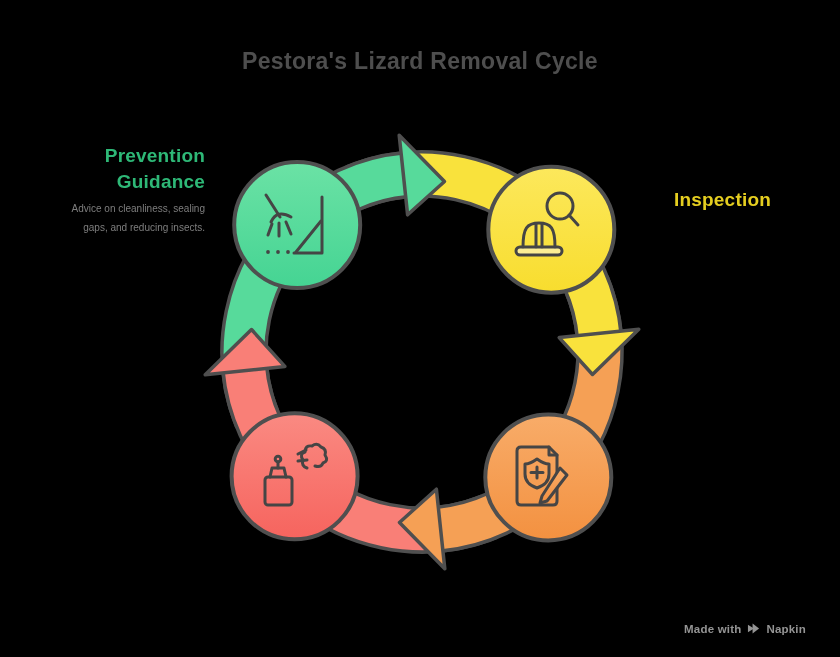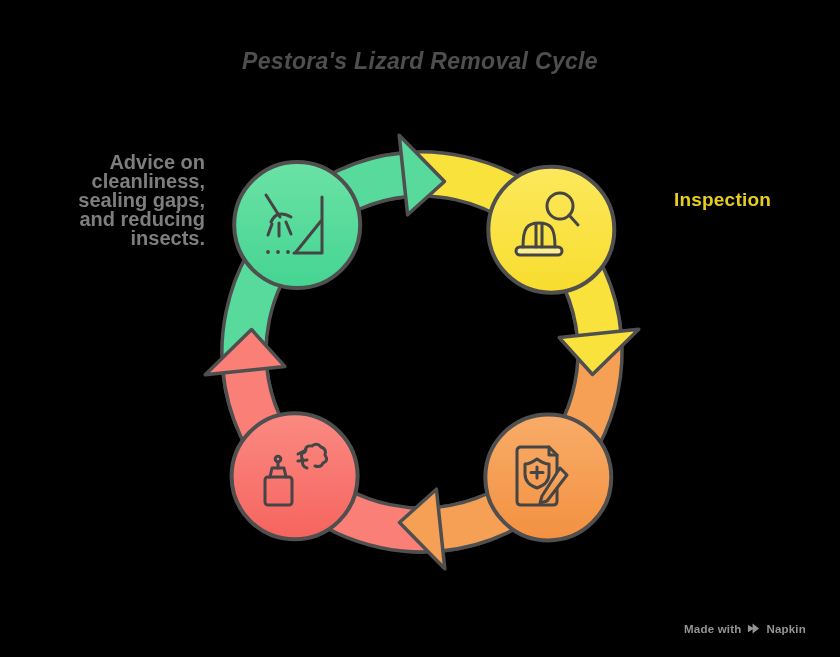--- a/index.html
+++ b/index.html
@@ -3,21 +3,21 @@
 <meta charset="utf-8">
 <style>
   html,body{margin:0;padding:0;}
   body{font-family:"Liberation Sans", sans-serif;}
   #canvas{position:relative;width:840px;height:657px;overflow:hidden;}
   #cycle-svg{position:absolute;left:0;top:0;}
   .title{position:absolute;top:48px;left:0;width:840px;text-align:center;
          font-size:23px;font-weight:700;letter-spacing:.3px;}
   .stage{position:absolute;}
   .stage h2{margin:0;font-size:19px;font-weight:700;line-height:26px;letter-spacing:.2px;}
-  .stage p{margin:10px 0 0;font-size:20px;line-height:19px;font-weight:700;}
+  .stage p{margin:4px 0 0;font-size:10px;line-height:19px;font-weight:400;}
   #st-prevention{left:25px;top:143px;width:180px;text-align:right;}
   #st-prevention p{width:160px;margin-left:auto;}
   #st-inspection{left:674px;top:187px;width:195px;text-align:left;}
   #st-inspection p{width:172px;margin-top:13px;}
   #st-planning{left:637px;top:451px;width:200px;text-align:left;}
   #st-planning p{width:168px;margin-top:13px;}
   #st-application{left:23px;top:449px;width:180px;text-align:right;}
   #st-application p{width:178px;margin-left:auto;}
   .watermark{position:absolute;top:622px;right:34px;display:flex;align-items:center;gap:6px;
              font-size:11.5px;font-weight:600;letter-spacing:.2px;}
@@ -100,23 +100,24 @@
       <path d="M-26,-3 Q-20,-16 -6,-8"></path>
       <path d="M-25,-1 L-29,10 M-18,-2 L-18,11 M-11,-3 L-6,9"></path>
       <g stroke="none" fill="#454545">
         <circle cx="-29" cy="27" r="1.9"></circle>
           <circle cx="-19" cy="27" r="1.9"></circle>
           <circle cx="-9" cy="27" r="1.9"></circle>
       </g>
     </g>
   </svg>
 
-  <div class="title" style="color: rgb(78, 78, 78); font-style: italic;">Pestora's Lizard Removal Cycle</div>
+  <div class="title" style="color: rgb(78, 78, 78);">Pestora's Lizard Removal Cycle</div>
 
   <div class="stage" id="st-prevention">
+    <h2 style="color: rgb(46, 184, 119);">Prevention Guidance</h2>
     <p style="color: rgb(126, 126, 126);">Advice on cleanliness, sealing gaps, and reducing insects.</p>
   </div>
 
   <div class="stage" id="st-inspection">
     <h2 style="color: rgb(229, 206, 32);">Inspection</h2>
   </div>
 
 
 
   <div class="watermark" style="color: rgb(148, 148, 148);">

